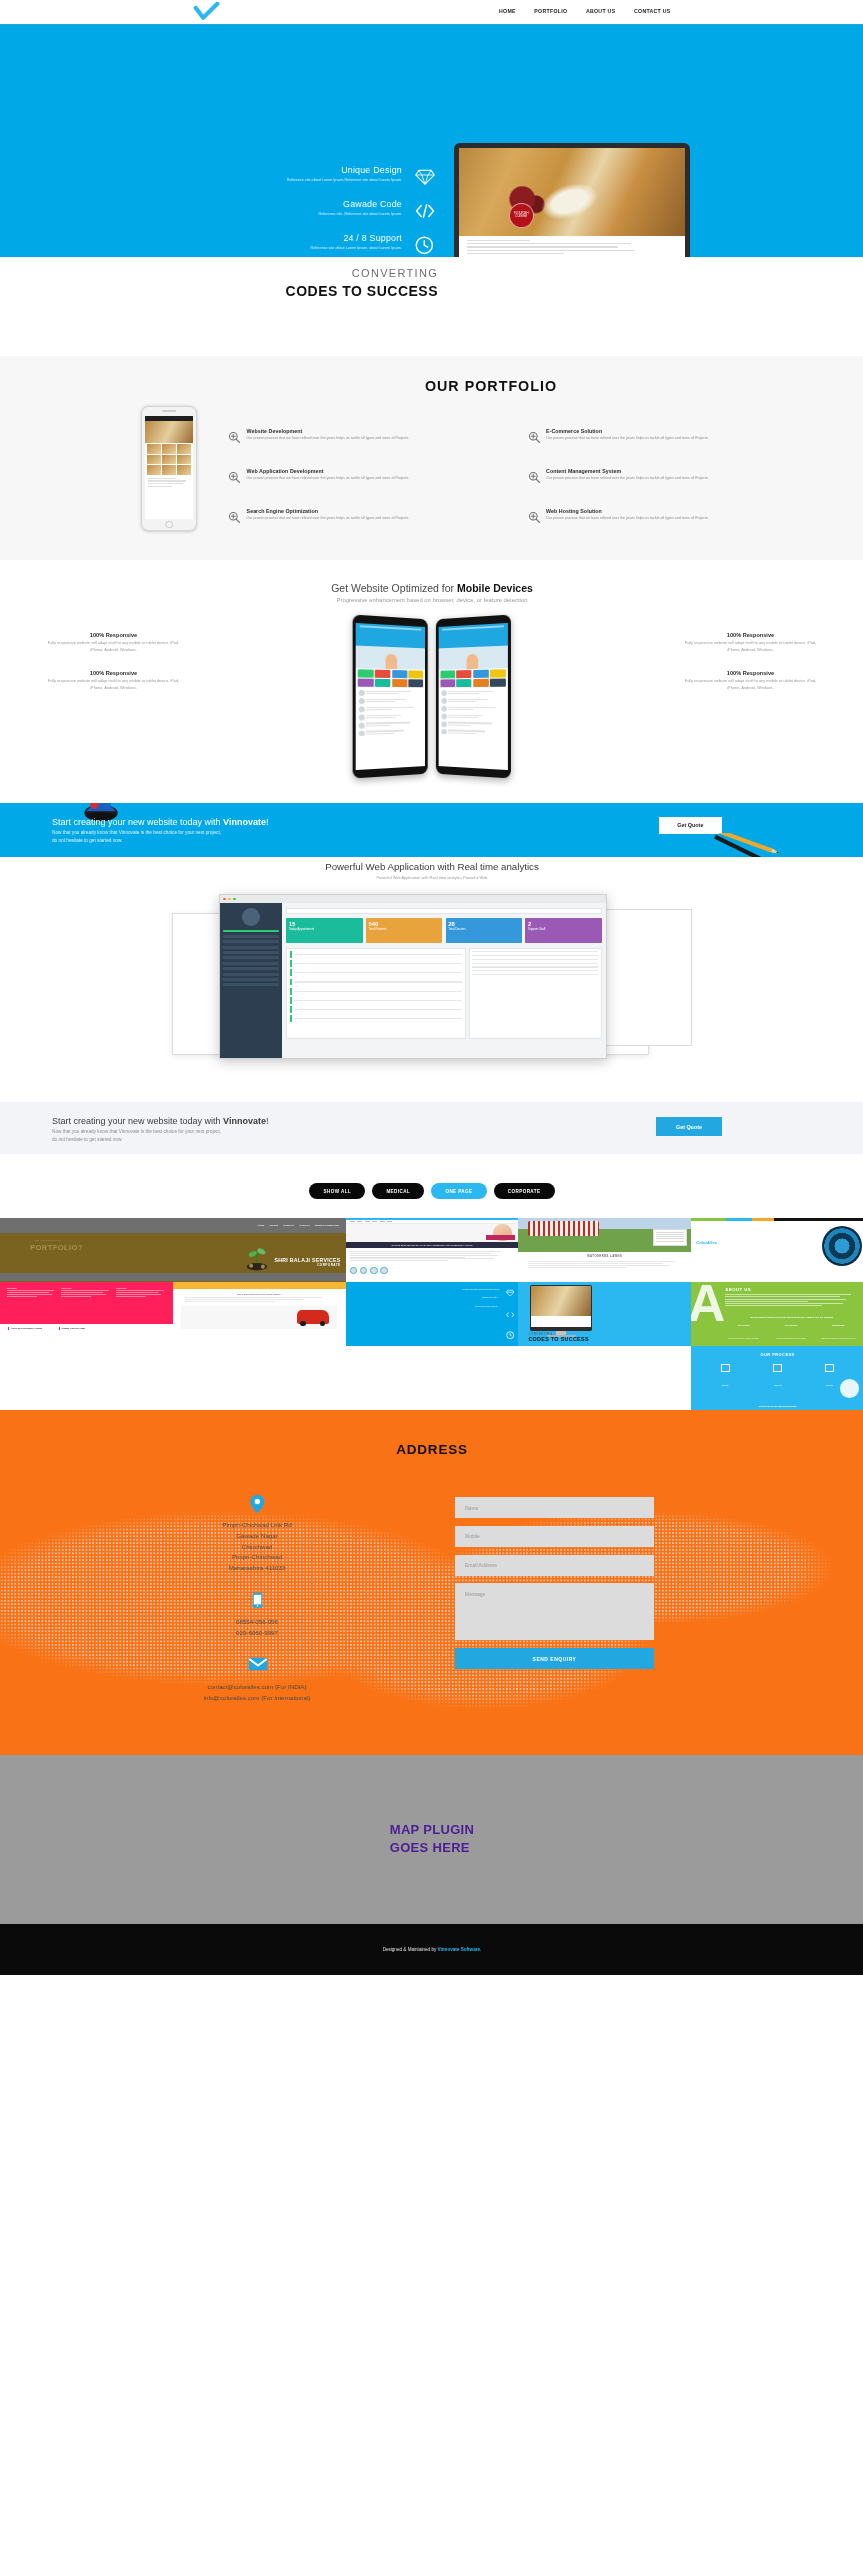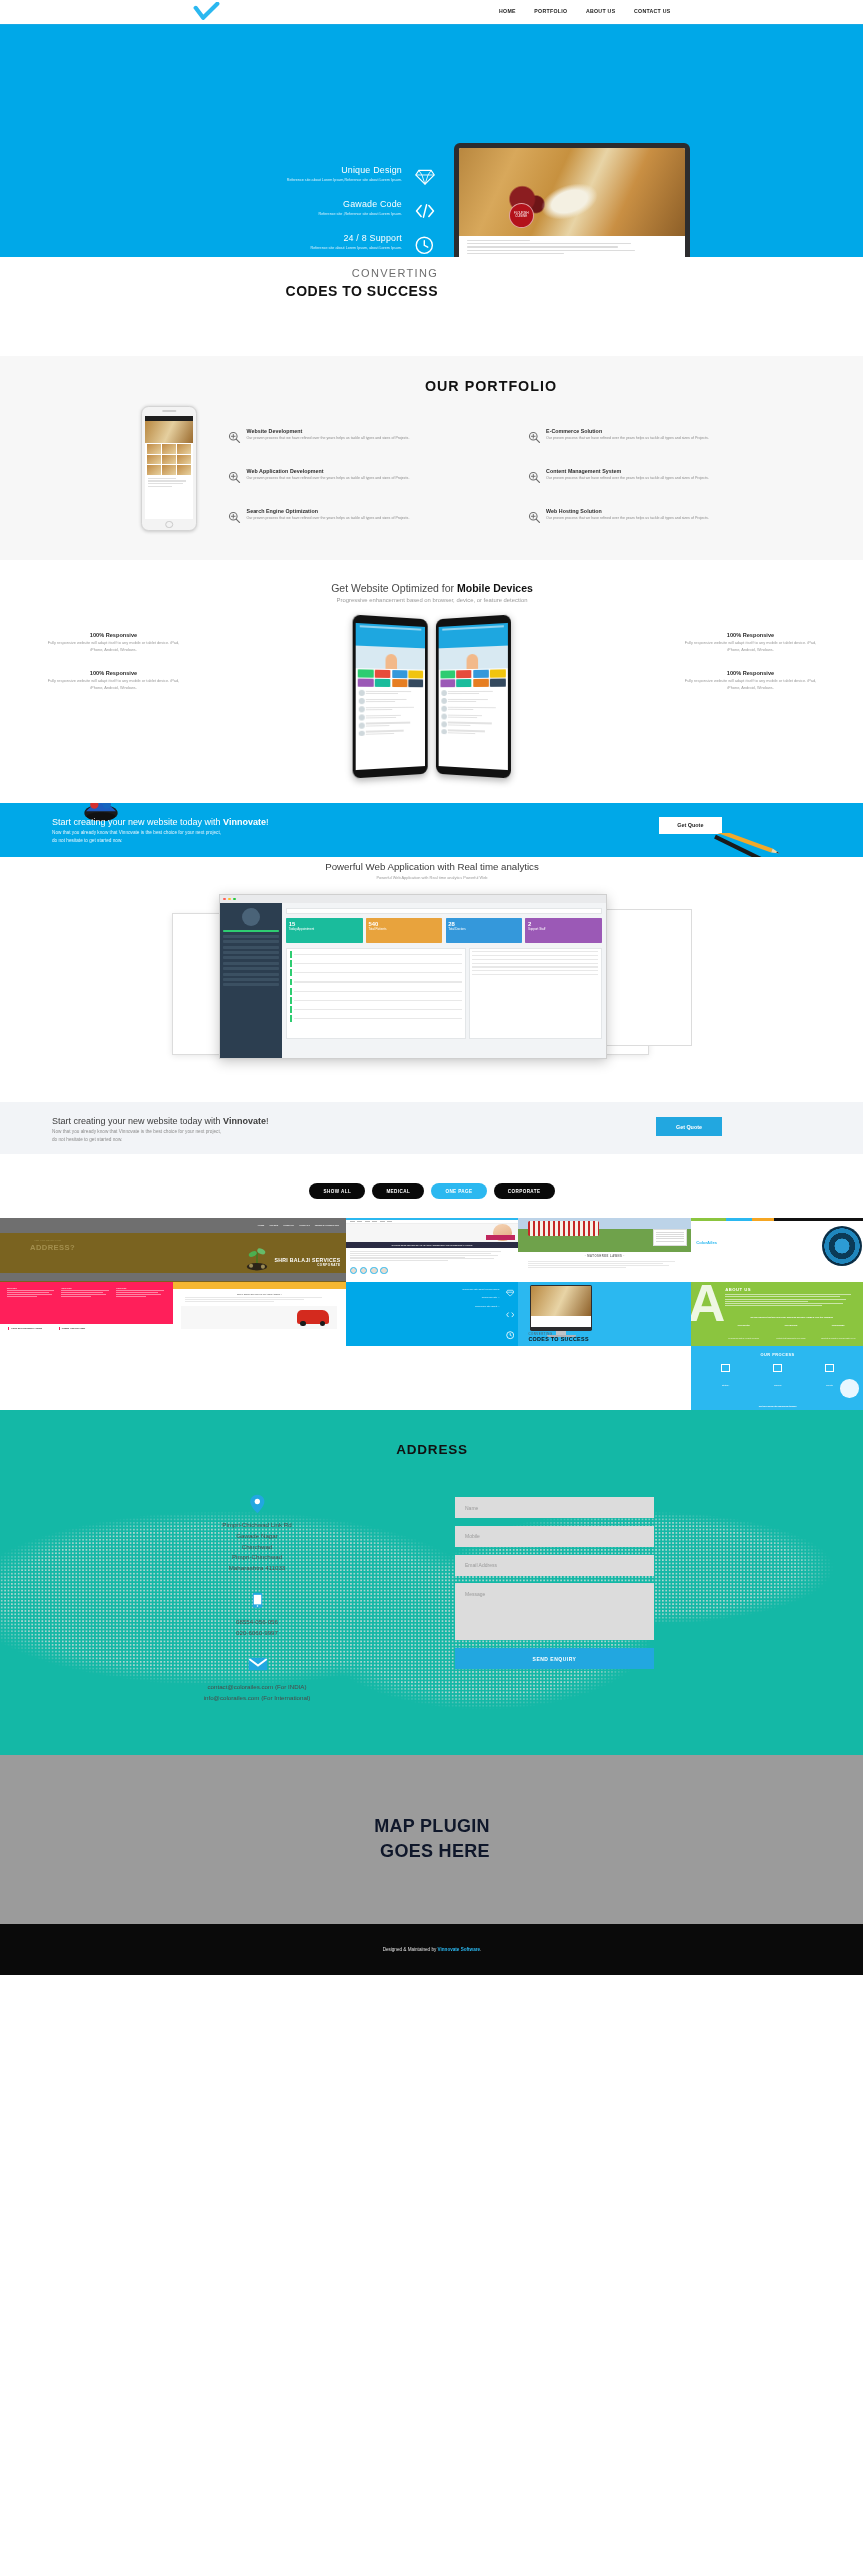--- a/index.html
+++ b/index.html
@@ -340,21 +340,21 @@
   .t-process { background:#2bb8f0; color:#fff; position:relative;}
   .t-process .pr-t { text-align:center; font-size:3.9px; font-weight:bold; letter-spacing:0.5px; padding-top:6.7px;}
   .t-process .pr-ic { display:flex; justify-content:space-around; padding:6.7px 8.4px 0 8.4px;}
   .t-process .pr-ic div { text-align:center;}
   .t-process .pr-ic span { display:block; width:8.4px;height:8.4px;border:0.8px solid #fff; margin:0 auto 1.7px auto;}
   .t-process .pr-ic em { font-style:normal; font-size:1.9px;}
   .t-process .pr-hand { position:absolute; right:5px; bottom:11.8px; width:18.6px;height:18.6px;border-radius:50%;background:#e8f7ff;}
   .t-process .pr-q { position:absolute; left:0; right:0; bottom:2.5px; text-align:center; font-size:2.2px; font-weight:bold;}
 
   
-  .address-sec { background:#14b8a6; padding:32px 0 34px 0; position:relative;}
+  .address-sec { background:#f97316; padding:32px 0 34px 0; position:relative;}
   .addr-title { text-align:center; font-size:13.5px; font-weight:bold; letter-spacing:0.8px; color:#111;}
   .addr-map-bg {
     position:absolute; left:0; right:0; top:67px; height:253px;
     background-image: radial-gradient(#dedede 0.6px, transparent 0.7px);
     background-size: 3.4px 3.4px;
     opacity:.75;
     -webkit-mask-image: radial-gradient(ellipse 42% 48% at 26% 48%, #000 60%, transparent 72%),
                         radial-gradient(ellipse 26% 40% at 56% 62%, #000 60%, transparent 75%),
                         radial-gradient(ellipse 30% 30% at 74% 36%, #000 60%, transparent 75%);
     mask-image: radial-gradient(ellipse 42% 48% at 26% 48%, #000 60%, transparent 72%),
@@ -374,21 +374,21 @@
   }
   .fld::placeholder { color:#9a9a9a;}
   textarea.fld { height:57px; resize:none;}
   .send-btn {
     width:199px; background:#22a7e0; color:#fff; border:none; cursor:pointer;
     padding:7.6px 0; font-size:5px; font-weight:bold; letter-spacing:0.5px;
   }
 
   
   .map-sec { background:#9b9b9b; height:169px; display:flex; align-items:center; justify-content:center;}
-  .map-txt { text-align:right; font-size:18px; font-weight:bold; color:#0f172a; line-height:1.42; letter-spacing:0.3px;}
+  .map-txt { text-align:left; font-size:13px; font-weight:bold; color:#4c1d95; line-height:1.42; letter-spacing:0.3px;}
 
   
   .footer { background:#0a0a0a; height:51px; display:flex; align-items:center; justify-content:center;}
   .footer-txt { font-size:4.6px; color:#e0e0e0;}
   .footer-txt a { color:#2bb8f0; text-decoration:none; font-weight:bold;}
 </style>
 </head>
 <body>
 
 <div class="nav">
@@ -927,21 +927,21 @@
     <div class="tile t-balaji" style="grid-column: span 2;">
       <div class="bl-nav">
         <span>HOME</span>
         <span>OFFERS</span>
         <span>COMPANY</span>
         <span>CONTACT</span>
         <span>TERMS &amp; CONDITIONS</span>
       </div>
       <div class="bl-hero">
         <div class="bl-sml">ARE YOU READY FOR</div>
-        <div class="bl-tom">ADDRESS?</div>
+        <div class="bl-tom">PORTFOLIO?</div>
         <div class="bl-plant">
           <svg viewBox="0 0 26 34" width="22" height="29">
             <path d="M13 26 V12" stroke="#3c7a20" stroke-width="1.6" fill="none"></path>
             <ellipse cx="8" cy="14" rx="5" ry="3" fill="#4caf50" transform="rotate(-25 8 14)"></ellipse>
             <ellipse cx="18" cy="11" rx="5" ry="3" fill="#66bb6a" transform="rotate(25 18 11)"></ellipse>
             <ellipse cx="13" cy="29" rx="12" ry="4.4" fill="#2c2418"></ellipse>
             <circle cx="6" cy="28" r="2.4" fill="#9b8b55"></circle>
             <circle cx="20" cy="29" r="2.4" fill="#9b8b55"></circle>
           </svg>
         </div>

